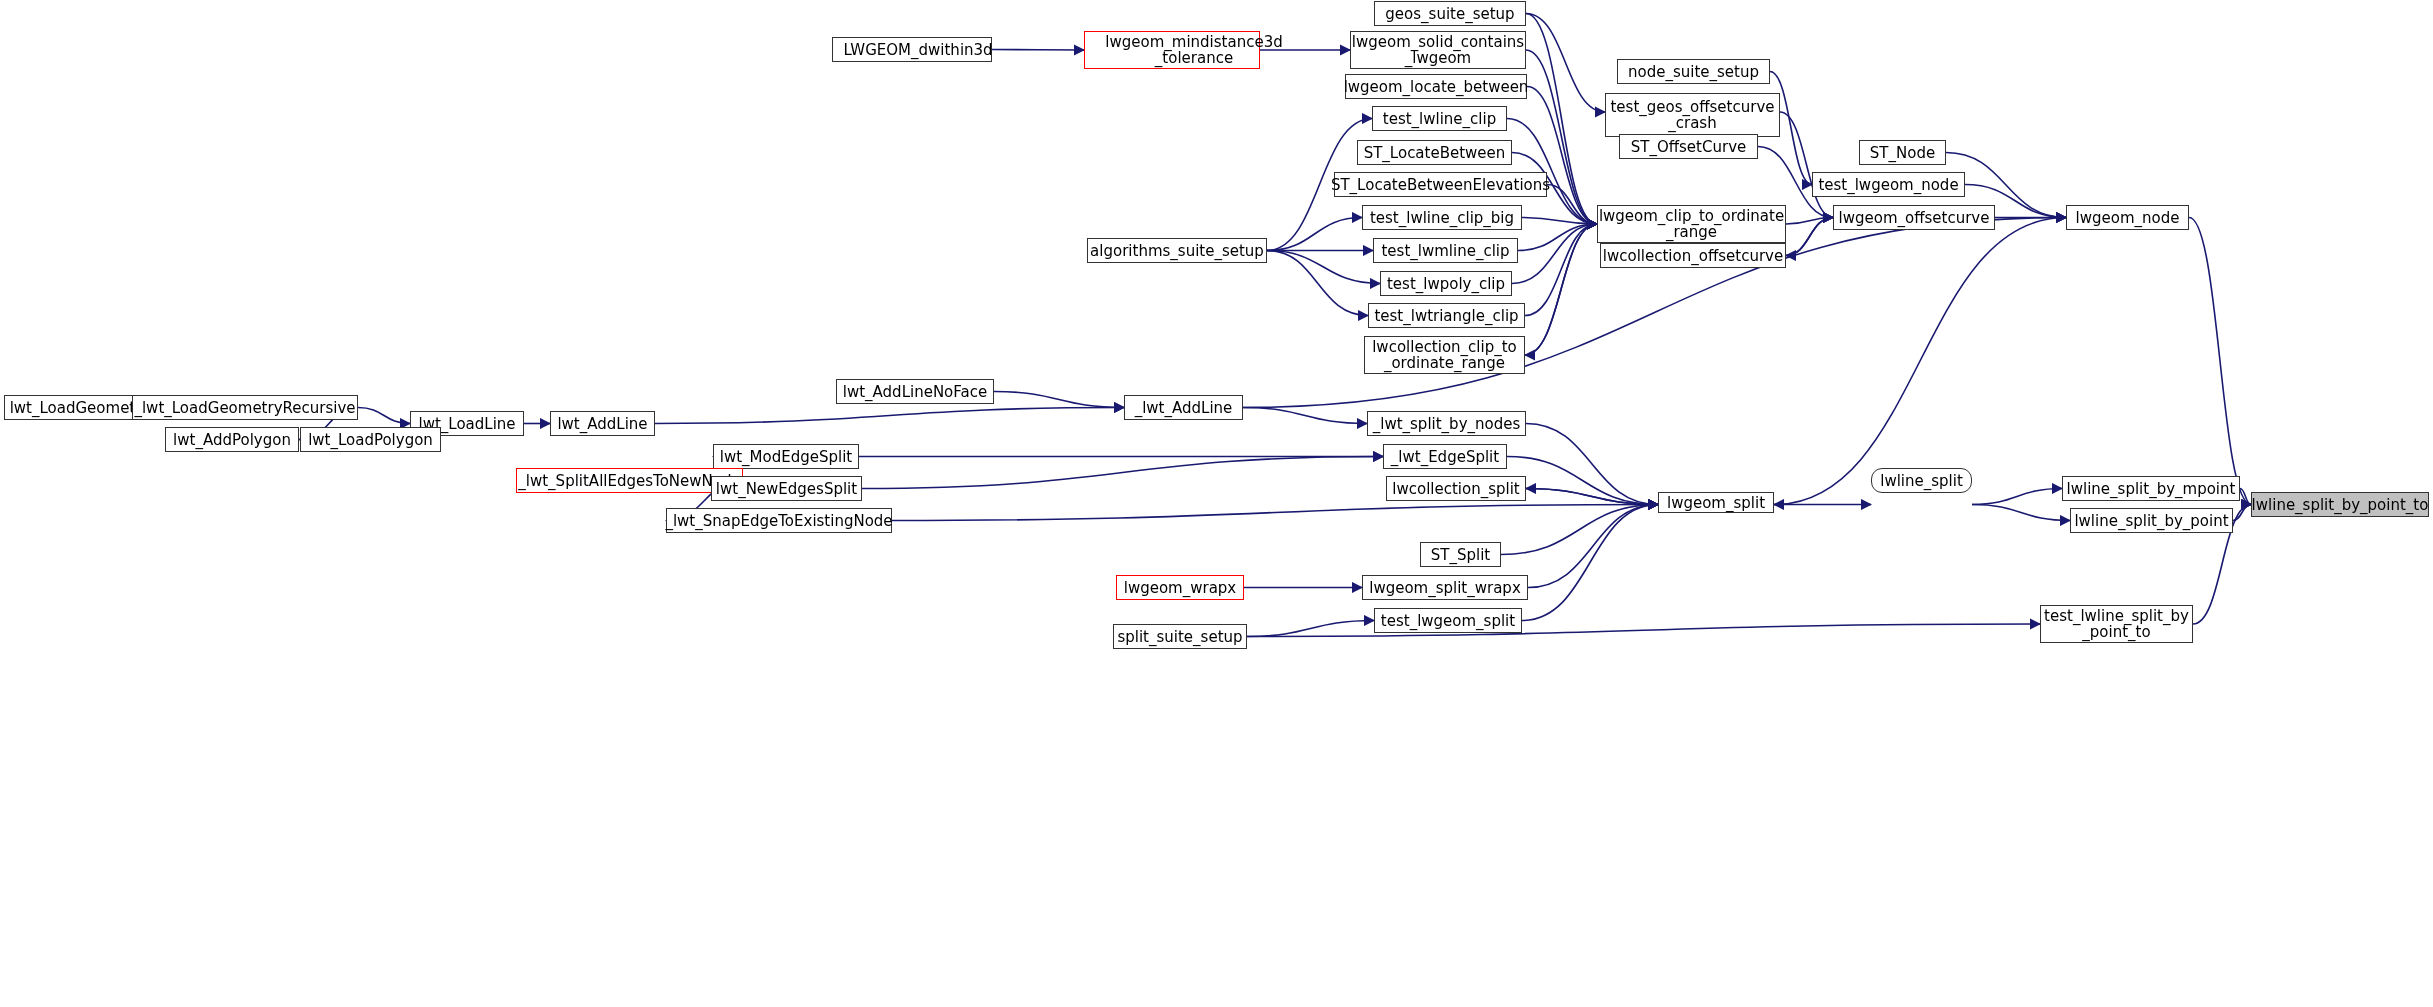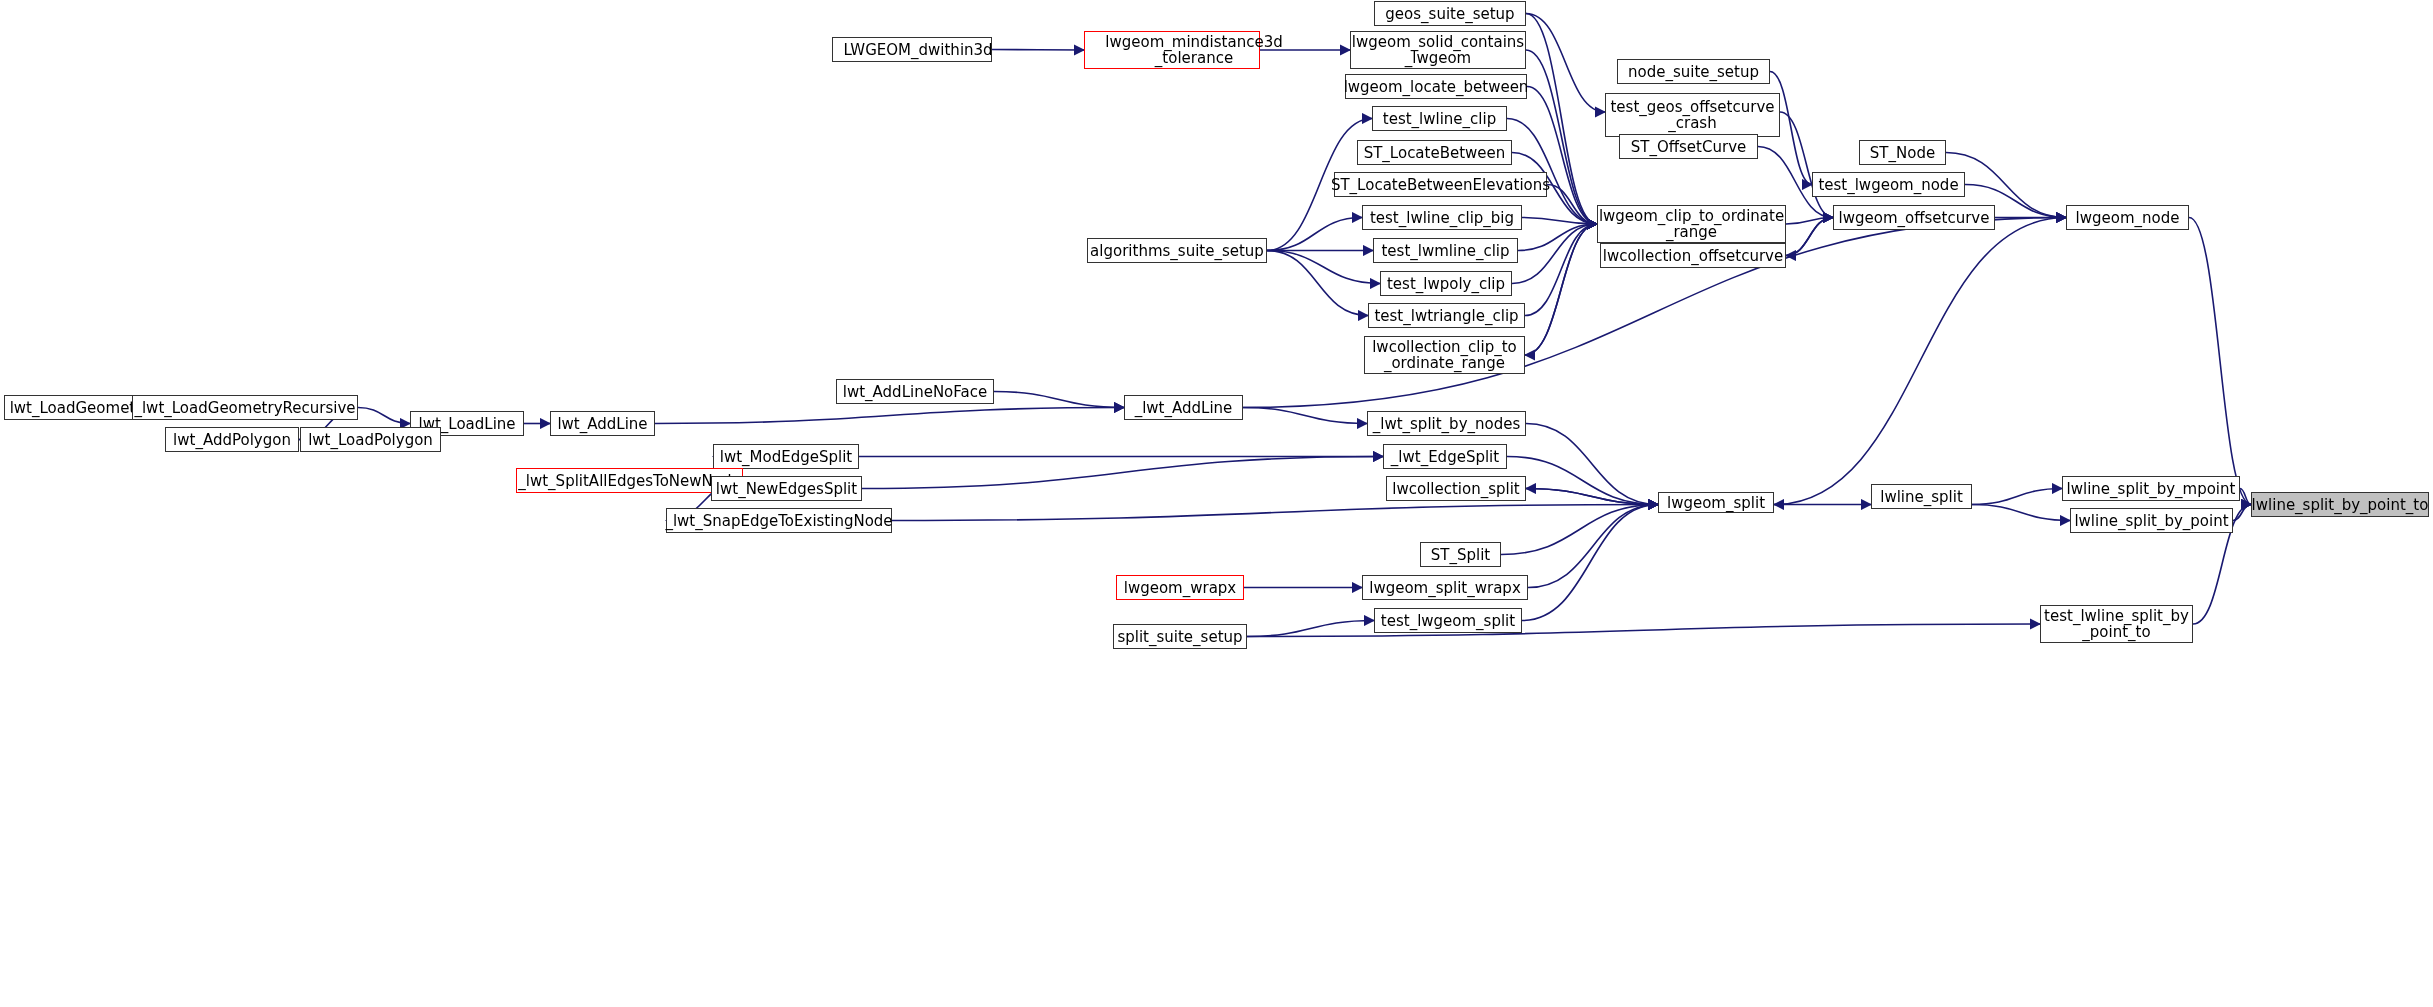--- a/index.html
+++ b/index.html
@@ -159,21 +159,21 @@
       <div class="node" style="left: 550px; top: 411px; width: 105px; height: 25px;">lwt_AddLine</div>
       <div class="node" style="left: 1367px; top: 411px; width: 159px; height: 25px;">_lwt_split_by_nodes</div>
       <div class="node" style="left: 157px; top: 427px; width: 134px; height: 25px; margin-left: 8px;">lwt_AddPolygon</div>
       <div class="node" style="left: 300px; top: 427px; width: 141px; height: 25px;">lwt_LoadPolygon</div>
       <div class="node" style="left: 713px; top: 444px; width: 146px; height: 25px;">lwt_ModEdgeSplit</div>
       <div class="node" style="left: 1383px; top: 444px; width: 124px; height: 25px;">_lwt_EdgeSplit</div>
       <div class="node red" style="left: 516px; top: 468px; width: 227px; height: 25px;">_lwt_SplitAllEdgesToNewNode</div>
       <div class="node" style="left: 711px; top: 476px; width: 151px; height: 25px;">lwt_NewEdgesSplit</div>
       <div class="node" style="left: 1386px; top: 476px; width: 140px; height: 25px;">lwcollection_split</div>
       <div class="node" style="left: 1658px; top: 492px; width: 116px; height: 21px;">lwgeom_split</div>
-      <div class="node" style="left: 1871px; top: 484px; width: 101px; height: 25px;">lwline_split</div>
+      <div class="node" style="left: 1871px; top: 468px; width: 101px; height: 25px; border-radius: 11px;">lwline_split</div>
       <div class="node" style="left: 2062px; top: 476px; width: 178px; height: 25px;">lwline_split_by_mpoint</div>
       <div class="node current" style="left: 2251px; top: 492px; width: 178px; height: 25px;">lwline_split_by_point_to</div>
       <div class="node" style="left: 666px; top: 508px; width: 226px; height: 25px;">_lwt_SnapEdgeToExistingNode</div>
       <div class="node" style="left: 2070px; top: 508px; width: 163px; height: 25px;">lwline_split_by_point</div>
       <div class="node" style="left: 1420px; top: 542px; width: 81px; height: 25px;">ST_Split</div>
       <div class="node red" style="left: 1116px; top: 575px; width: 128px; height: 25px;">lwgeom_wrapx</div>
       <div class="node" style="left: 1362px; top: 575px; width: 166px; height: 25px;">lwgeom_split_wrapx</div>
       <div class="node" style="left: 1374px; top: 608px; width: 148px; height: 25px;">test_lwgeom_split</div>
       <div class="node" style="left: 2040px; top: 605px; width: 153px; height: 38px;">test_lwline_split_by
 _point_to</div>

